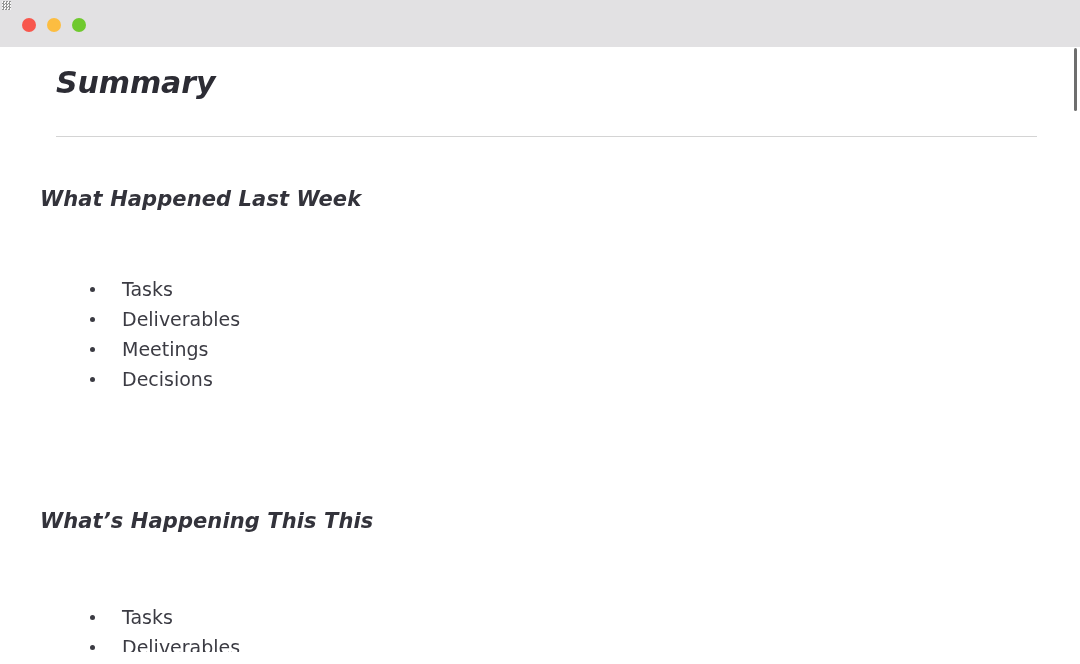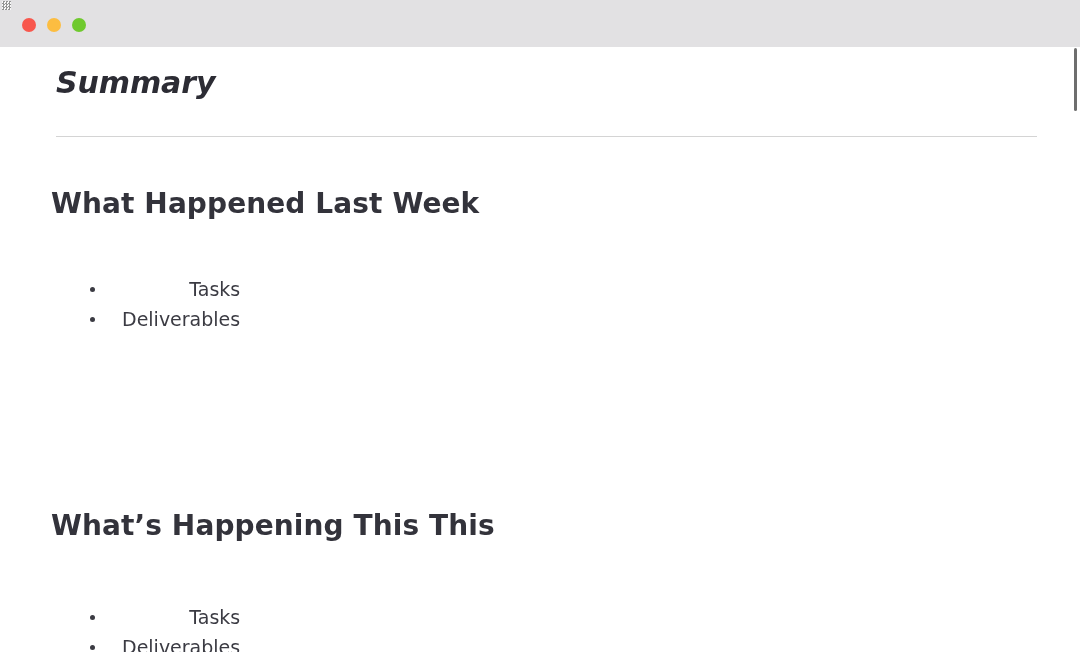--- a/index.html
+++ b/index.html
@@ -104,37 +104,37 @@
     top: 81px;
     left: 56px;
     width: 981px;
     height: 1px;
     background: #d4d4d4;
     border: 0;
   }
 
   .section-heading {
     position: absolute;
-    left: 51px;
-    font-size: 28px;
+    left: 40px;
+    font-size: 21px;
     font-weight: 700;
+    font-style: italic;
     color: #33333b;
     letter-spacing: 0.1px;
     white-space: nowrap;
   }
   .heading-1 { top: 140px; }
   .heading-2 { top: 462px; }
 
   .bullet-list {
     position: absolute;
     left: 88px;
     margin: 0;
     padding: 0;
     list-style: none;
-    text-align: right;
   }
   .list-1 { top: 227px; }
   .list-2 { top: 555px; }
 
   .bullet-list li {
     position: relative;
     height: 30px;
     line-height: 30px;
     padding-left: 34px;
     font-size: 19px;
@@ -192,20 +192,22 @@
 
       <div class="page-title">Summary</div>
 
       <hr class="divider">
 
       <div class="section-heading heading-1">What Happened Last Week</div>
 
       <ul class="bullet-list list-1">
         <li>Tasks</li>
         <li>Deliverables</li>
+        <li>Meetings</li>
+        <li>Decisions</li>
       </ul>
 
       <div class="section-heading heading-2">What’s Happening This This</div>
 
       <ul class="bullet-list list-2">
         <li>Tasks</li>
         <li>Deliverables</li>
       </ul>
 
     </div>

